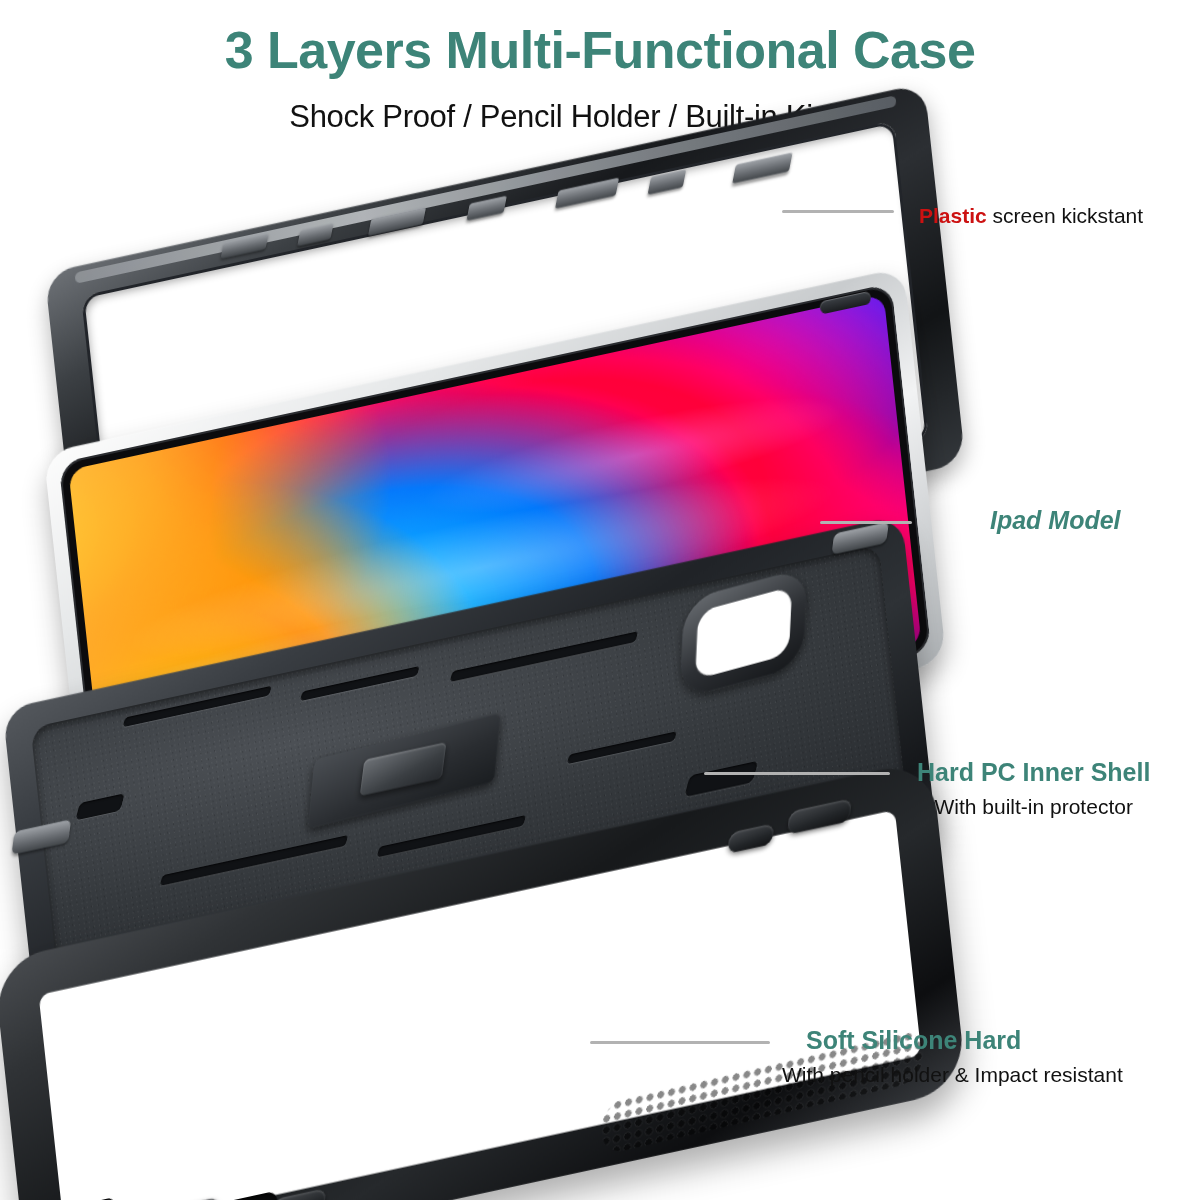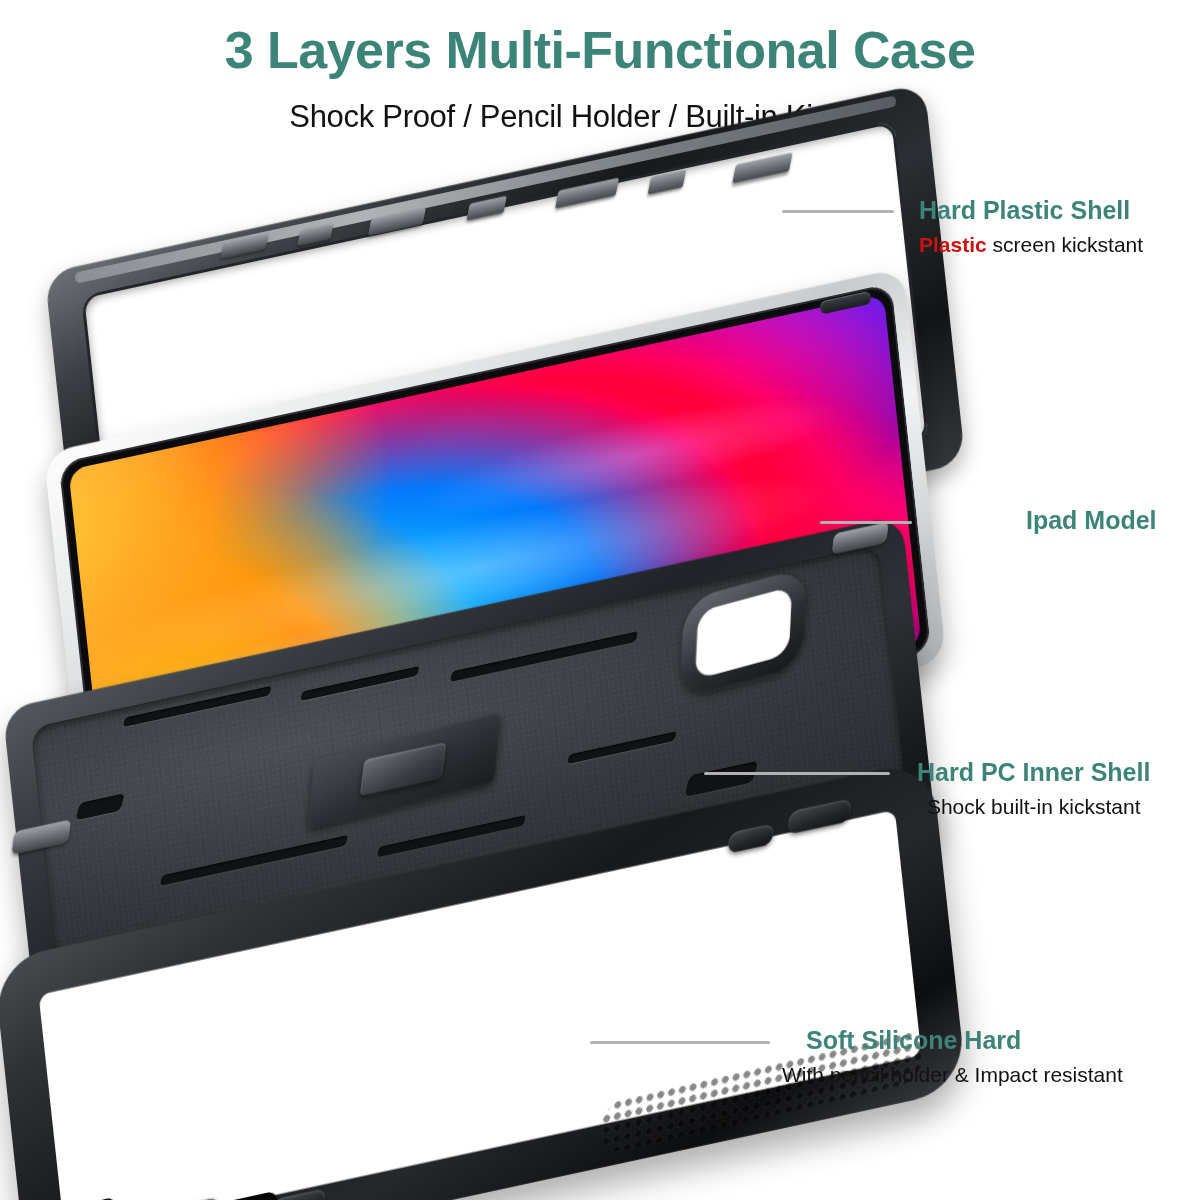--- a/index.html
+++ b/index.html
@@ -386,33 +386,32 @@
     </div>
 
   </div>
 
   <div class="leader" style="left:782px; top:210px; width:112px;"></div>
   <div class="leader" style="left:820px; top:521px; width:92px;"></div>
   <div class="leader" style="left:704px; top:772px; width:186px;"></div>
   <div class="leader" style="left:590px; top:1041px; width:180px;"></div>
 
   <div class="callout" style="left:919px; top:196px;">
-    <div class="lbl-main">Hard Plastic Shell</div>
     <div class="lbl-sub">
       <span class="hot">Plastic</span><span> screen kickstant</span>
     </div>
   </div>
 
-  <div class="callout" style="left:1026px; top:506px;">
+  <div class="callout" style="left:990px; top:506px;font-style:italic;">
     <div class="lbl-main">Ipad Model</div>
   </div>
 
   <div class="callout" style="left:917px; top:758px;">
     <div class="lbl-main">Hard PC Inner Shell</div>
-    <div class="lbl-sub" style="text-align:center;">Shock built-in kickstant</div>
+    <div class="lbl-sub" style="text-align:center;">With built-in protector</div>
   </div>
 
   <div class="callout" style="left:806px; top:1026px;">
     <div class="lbl-main">Soft Silicone Hard</div>
     <div class="lbl-sub" style="margin-left:-24px;">With pencil holder &amp; Impact resistant</div>
   </div>
 
 </div>
 
 </body></html>

